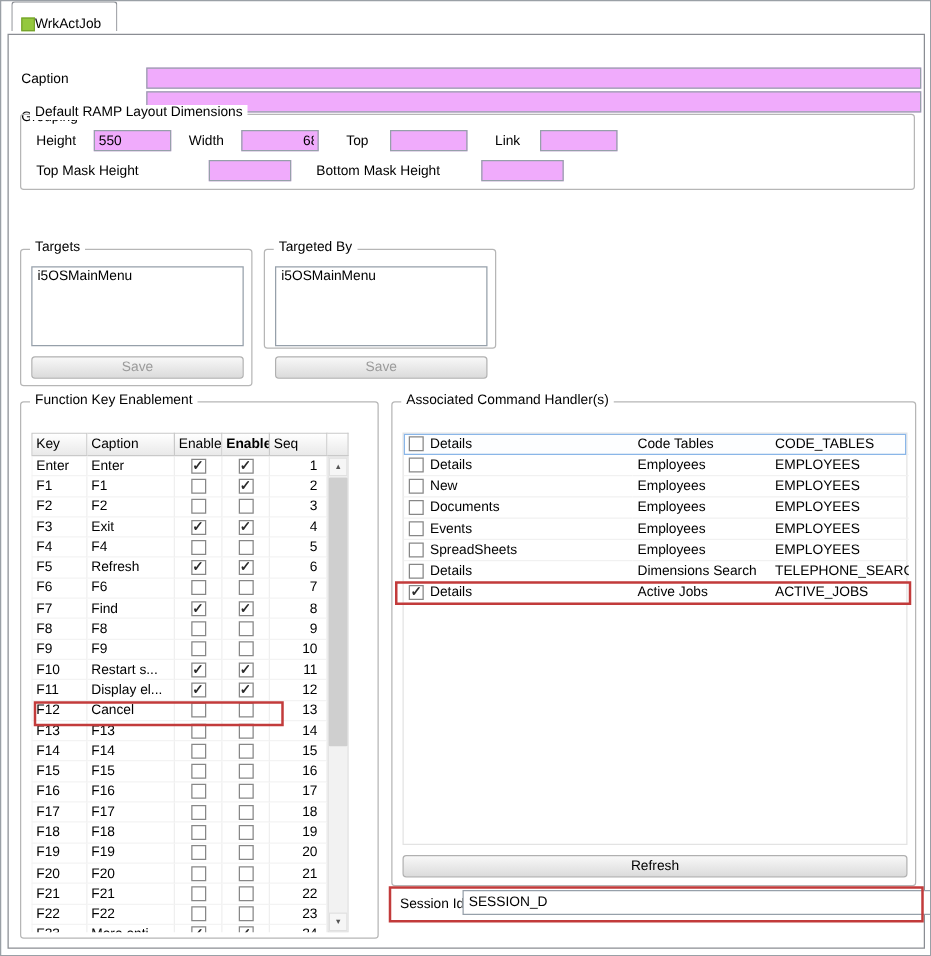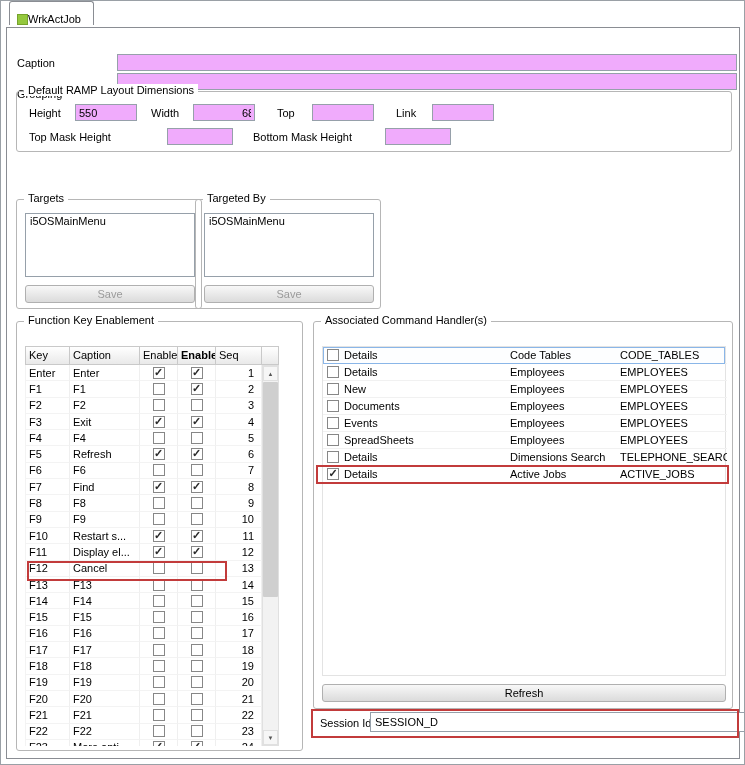--- a/index.html
+++ b/index.html
@@ -86,21 +86,21 @@
 
 
     <div class="grp" style="left:9px;top:171px;width:186px;height:110px">
       <span class="title">Targets</span>
       <div class="listbox" id="targets-list" style="left:8px;top:13px;width:170px;height:64px">
           <div class="item">i5OSMainMenu</div>
         </div>
       <div class="btn disabled" id="targets-save" style="left:8px;top:85px;width:170px;height:18px">Save</div>
     </div>
 
-    <div class="grp" style="left:188px;top:171px;width:186px;height:110px">
+    <div class="grp" style="left:204px;top:171px;width:186px;height:80px">
       <span class="title">Targeted By</span>
       <div class="listbox" id="targetedby-list" style="left:8px;top:13px;width:170px;height:64px">
           <div class="item">i5OSMainMenu</div>
         </div>
       <div class="btn disabled" id="targetedby-save" style="left:8px;top:85px;width:170px;height:18px">Save</div>
     </div>
 
     <div class="grp" style="left:9px;top:293px;width:287px;height:430px">
       <span class="title">Function Key Enablement</span>
       <div class="fk-table">

